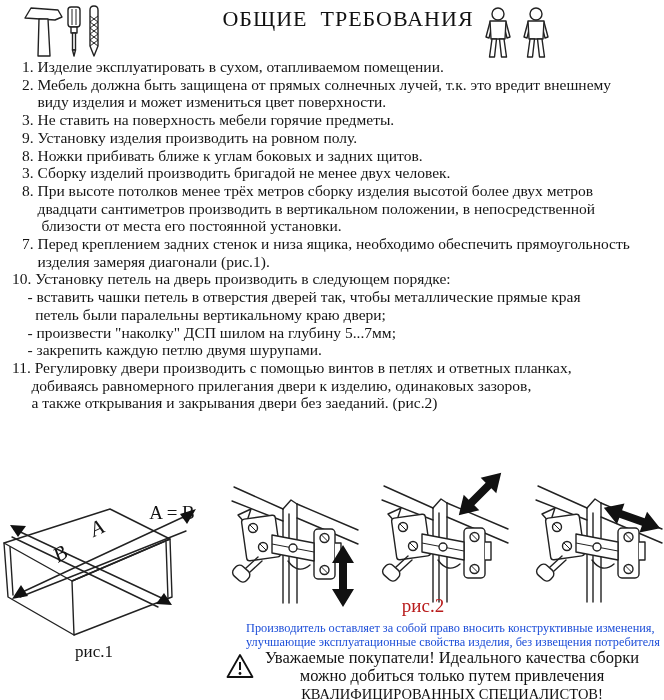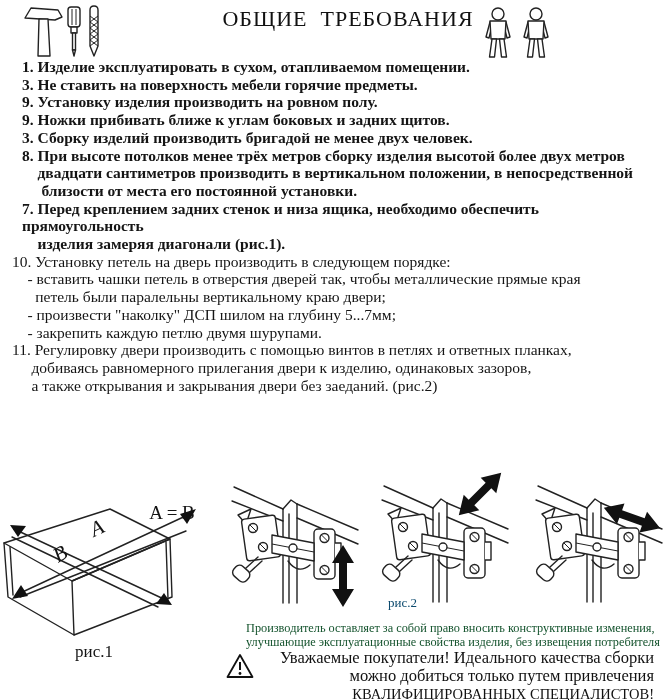--- a/index.html
+++ b/index.html
@@ -10,46 +10,46 @@
   .doc-title{
     position:absolute;top:6px;left:16px;width:100%;text-align:center;
     font-size:22px;letter-spacing:1px;white-space:pre;color:#111;
   }
   .tools-icon{position:absolute;left:22px;top:4px;}
   .persons-icon{position:absolute;left:482px;top:6px;}
   .req-list{position:absolute;left:10px;top:58px;width:650px;}
   .req-item{
     white-space:pre-wrap;font-size:15.5px;line-height:17.7px;color:#151515;
   }
-  .pad-big{padding-left:12px;font-weight:bold;}
+  .pad-big{padding-left:12px;}
   .pad-small{padding-left:2px;}
   svg .ln{fill:none;stroke:#222;stroke-width:1.4;stroke-linejoin:round;stroke-linecap:round;}
   svg .lnthin{fill:none;stroke:#222;stroke-width:1;stroke-linejoin:round;}
   svg .pc{fill:#ffffff;stroke:#222;stroke-width:1.4;stroke-linejoin:round;}
   svg .arr{fill:#111;stroke:none;}
   svg text{font-family:"Liberation Serif","DejaVu Serif",serif;fill:#141414;}
   .fig1{position:absolute;left:0px;top:485px;}
   .hinge1{position:absolute;left:230px;top:473px;}
   .hinge2{position:absolute;left:380px;top:466px;}
   .hinge3{position:absolute;left:534px;top:466px;}
   .fig2-label{
-    position:absolute;left:388px;top:595px;width:70px;
-    font-size:13px;color:#0c4a6e;
+    position:absolute;left:388px;top:595px;width:70px;text-align:center;
+    font-size:19px;color:#b91c1c;
   }
   .maker-note{
     position:absolute;left:246px;top:621px;width:414px;
-    font-size:12.3px;line-height:14px;white-space:pre-line;color:#14532d;
+    font-size:12.3px;line-height:14px;white-space:pre-line;color:#1d4ed8;
   }
   .warning-wrap{position:absolute;left:224px;top:649px;width:436px;}
   .warning-tri{position:absolute;left:2px;top:4px;}
   .warning-text{
     position:absolute;left:26px;top:0;width:404px;text-align:center;
     font-size:16.5px;line-height:18px;color:#111;
   }
-  .warning-line{white-space:pre;text-align:right;}
+  .warning-line{white-space:pre;}
   .warning-caps{font-size:14.5px;}
 </style>
 </head>
 <body>
 
 <div class="page">
 
   <svg class="tools-icon" width="100" height="56" viewBox="0 0 100 56">
     <g>
       <path class="pc" d="M3 14 L9 4 L36 6 L40 13 L33 16 Z"></path>
@@ -86,23 +86,25 @@
       <polygon class="pc" points="8,16 4,31 7,32 10,20"></polygon>
       <polygon class="pc" points="24,16 28,31 25,32 22,20"></polygon>
       <path class="pc" d="M8 15 L24 15 L23 33 L9 33 Z"></path>
       <polygon class="pc" points="10,33 14.5,33 12.5,51 7.5,51"></polygon>
       <polygon class="pc" points="17.5,33 22,33 24.5,51 19.5,51"></polygon>
     </g>
   </svg>
 
   <div class="req-list">
     <div class="req-item pad-big">1. Изделие эксплуатировать в сухом, отапливаемом помещении.</div>
+    <div class="req-item pad-big">2. Мебель должна быть защищена от прямых солнечных лучей, т.к. это вредит внешнему
+    виду изделия и может измениться цвет поверхности.</div>
     <div class="req-item pad-big">3. Не ставить на поверхность мебели горячие предметы.</div>
     <div class="req-item pad-big">9. Установку изделия производить на ровном полу.</div>
-    <div class="req-item pad-big">9. Ножки прибивать ближе к углам боковых и задних щитов.</div>
+    <div class="req-item pad-big">8. Ножки прибивать ближе к углам боковых и задних щитов.</div>
     <div class="req-item pad-big">3. Сборку изделий производить бригадой не менее двух человек.</div>
     <div class="req-item pad-big">8. При высоте потолков менее трёх метров сборку изделия высотой более двух метров
     двадцати сантиметров производить в вертикальном положении, в непосредственной
      близости от места его постоянной установки.</div>
     <div class="req-item pad-big">7. Перед креплением задних стенок и низа ящика, необходимо обеспечить прямоугольность
     изделия замеряя диагонали (рис.1).</div>
     <div class="req-item pad-small">10. Установку петель на дверь производить в следующем порядке:
     - вставить чашки петель в отверстия дверей так, чтобы металлические прямые края
       петель были паралельны вертикальному краю двери;
     - произвести "наколку" ДСП шилом на глубину 5...7мм;

